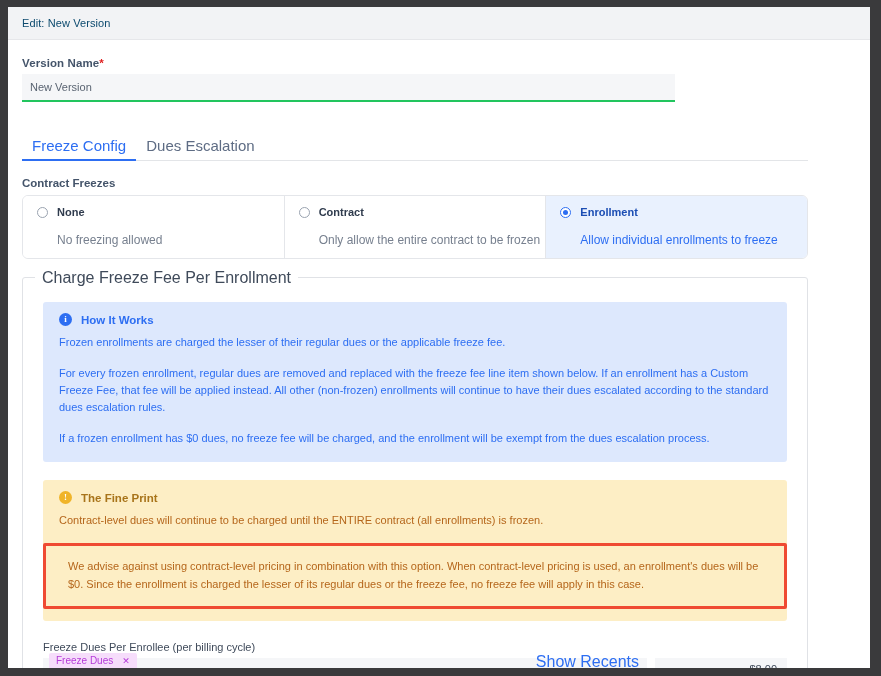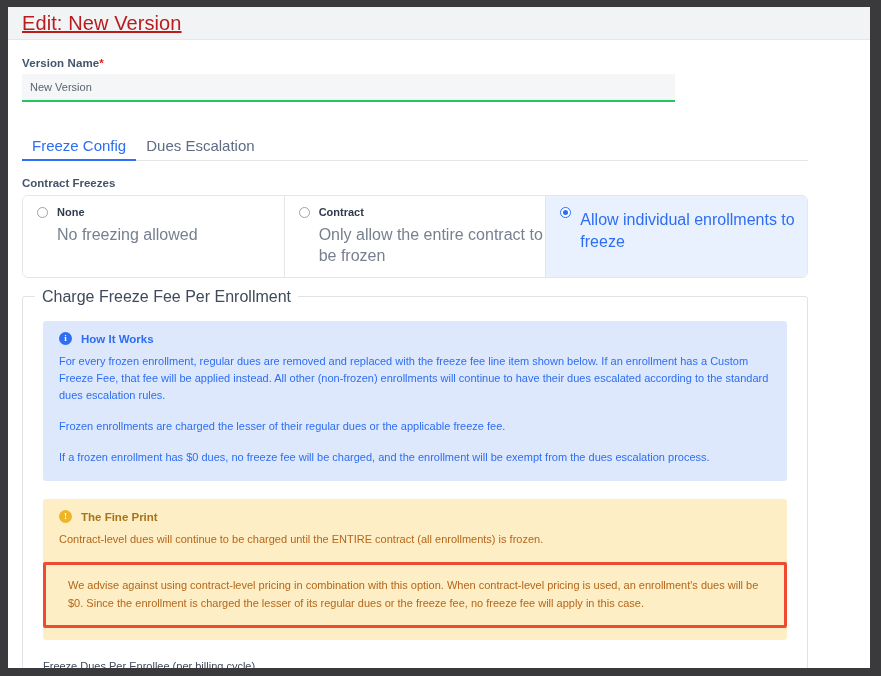--- a/index.html
+++ b/index.html
@@ -30,24 +30,23 @@
   .modal-header {
     height: 33px;
     background: #f2f3f5;
     border-bottom: 1px solid #e6e7ea;
     display: flex;
     align-items: center;
     padding-left: 14px;
     box-sizing: border-box;
   }
   .modal-title {
-    font-size: 20px;
-    color: #b91c1c;
+    font-size: 11px;
+    color: #0c4a6e;
     letter-spacing: .1px;
-    text-decoration: underline;
   }
 
   
   .modal-body {
     padding: 0 14px;
     box-sizing: border-box;
   }
 
   .field-label {
     font-size: 11.5px;
@@ -159,24 +158,24 @@
   }
   .radio-text { line-height: 1.35; }
   .radio-title {
     font-size: 11px;
     font-weight: bold;
     color: #2f3b4d;
     display: block;
   }
   .radio-card.selected .radio-title { color: #1b4db3; }
   .radio-sub {
-    font-size: 16px;
+    font-size: 12px;
     color: #77808f;
     display: block;
-    margin-top: 4px;
+    margin-top: 12px;
   }
   .radio-card.selected .radio-sub { color: #2d6ef2; }
 
   
   .fieldset {
     margin-top: 18px;
     width: 786px;
     box-sizing: border-box;
     border: 1px solid #e0e2e6;
     border-radius: 3px;
@@ -348,36 +347,37 @@
         <span class="radio-dot"></span>
         <span class="radio-text">
           <span class="radio-title">Contract</span>
           <span class="radio-sub">Only allow the entire contract to be frozen</span>
         </span>
       </div>
 
       <div class="radio-card selected">
         <span class="radio-dot on"></span>
         <span class="radio-text">
+          <span class="radio-title">Enrollment</span>
           <span class="radio-sub">Allow individual enrollments to freeze</span>
         </span>
       </div>
 
     </div>
 
     <div class="fieldset">
       <div class="fieldset-legend">Charge Freeze Fee Per Enrollment</div>
 
       <div class="callout info">
         <div class="callout-head">
           <span class="cicon info">i</span>
           <span class="callout-title">How It Works</span>
         </div>
+        <p>Frozen enrollments are charged the lesser of their regular dues or the applicable freeze fee.</p>
         <p>For every frozen enrollment, regular dues are removed and replaced with the freeze fee line item shown below. If an enrollment has a Custom Freeze Fee, that fee will be applied instead. All other (non-frozen) enrollments will continue to have their dues escalated according to the standard dues escalation rules.</p>
-        <p>Frozen enrollments are charged the lesser of their regular dues or the applicable freeze fee.</p>
         <p>If a frozen enrollment has $0 dues, no freeze fee will be charged, and the enrollment will be exempt from the dues escalation process.</p>
       </div>
 
       <div class="callout warn">
         <div class="callout-head">
           <span class="cicon warn">!</span>
           <span class="callout-title">The Fine Print</span>
         </div>
         <p>Contract-level dues will continue to be charged until the ENTIRE contract (all enrollments) is frozen.</p>
 

